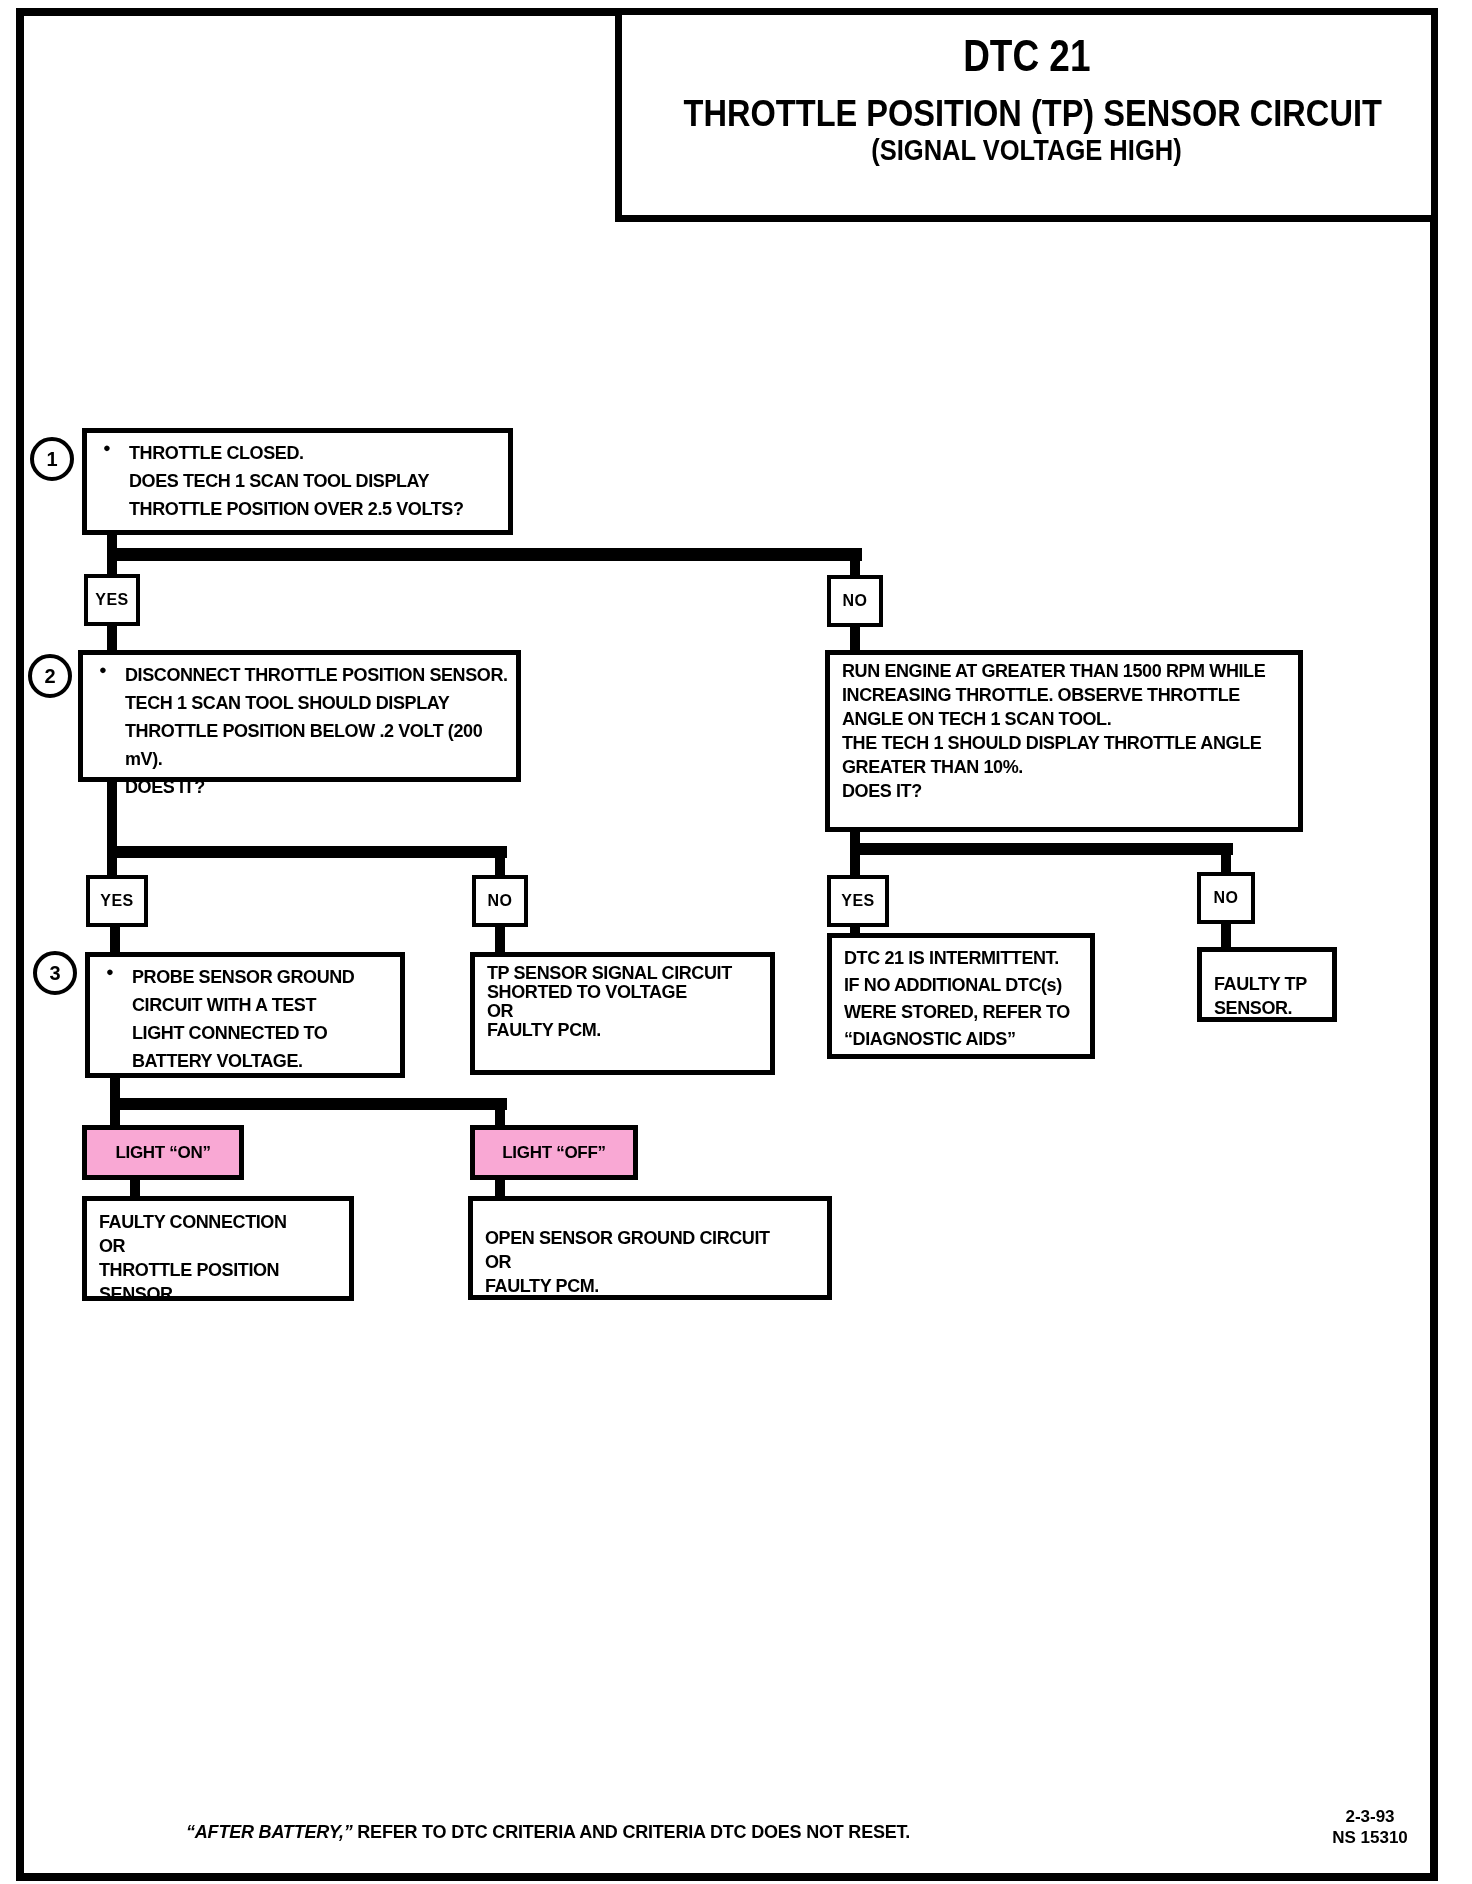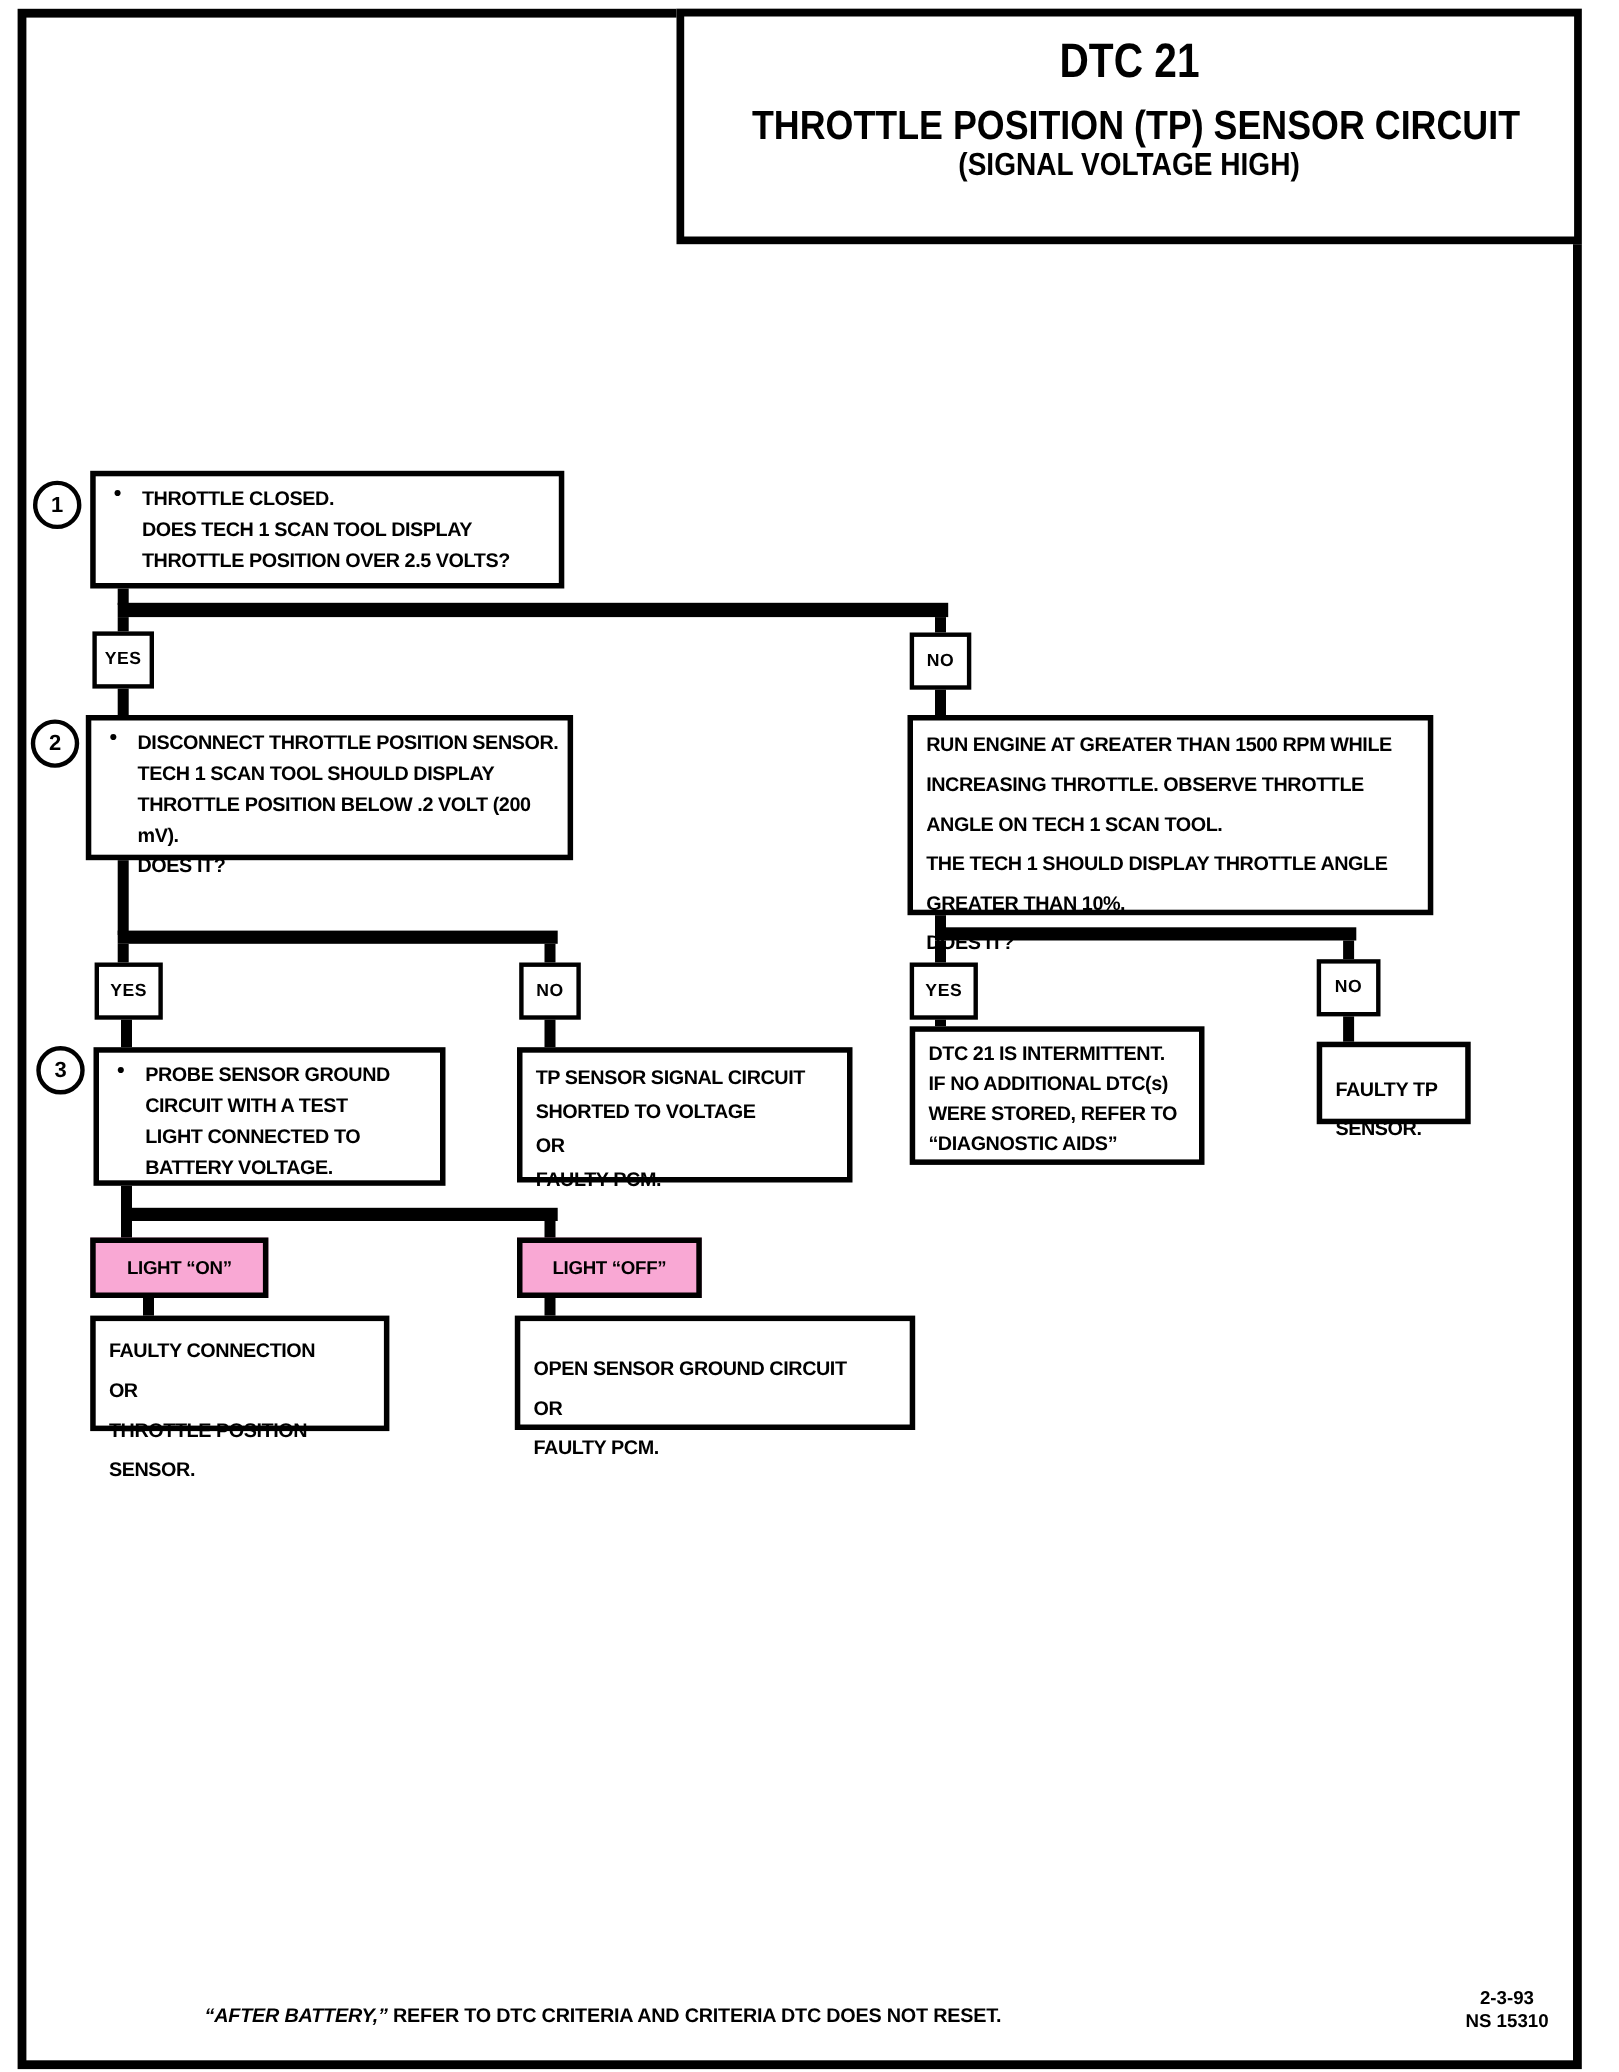--- a/index.html
+++ b/index.html
@@ -24,21 +24,21 @@
   
   .node { border:5px solid #000; background:#fff; }
   .tag  { border:4px solid #000; background:#fff; display:flex; align-items:center; justify-content:center;
           font-size:16px; font-weight:700; letter-spacing:.5px; }
   .circle { width:44px; height:44px; border:4px solid #000; border-radius:50%; background:#fff;
             display:flex; align-items:center; justify-content:center; font-size:20px; font-weight:700; }
   .step { display:flex; }
   .bullet { width:26px; margin-left:16px; padding-top:7px; font-size:13px; flex:none; }
   .btext { flex:1; padding-top:6px; font-size:18px; font-weight:700; line-height:28px;
            letter-spacing:-.4px; white-space:pre-line; }
-  .plain { padding:7px 12px; font-size:18px; font-weight:700; line-height:36px;
+  .plain { padding:7px 12px; font-size:18px; font-weight:700; line-height:24px;
            letter-spacing:-.4px; white-space:pre-line; }
   .lightbox { border:5px solid #000; background:#f9a8d4; display:flex; align-items:center; justify-content:center;
               font-size:17px; font-weight:700; letter-spacing:-.3px; }
   .line { background:#000; }
   
   .footer { left:186px; top:1822px; font-size:18px; font-weight:700; letter-spacing:-.2px; white-space:nowrap; }
   .footer .ital { font-style:italic; }
   .corner { left:1318px; top:1806px; width:104px; text-align:center; font-size:17px; font-weight:700;
             line-height:21px; white-space:pre-line; }
 </style>
@@ -135,21 +135,21 @@
 
 <div class="abs node step" style="left:85px;top:952px;width:320px;height:126px">
   <span class="bullet">●</span>
   <div class="btext">PROBE SENSOR GROUND
 CIRCUIT WITH A TEST
 LIGHT CONNECTED TO
 BATTERY VOLTAGE.</div>
 </div>
 
 <div class="abs node" style="left:470px;top:952px;width:305px;height:123px">
-  <div class="plain" style="line-height:31px">TP SENSOR SIGNAL CIRCUIT
+  <div class="plain" style="line-height:19px">TP SENSOR SIGNAL CIRCUIT
 SHORTED TO VOLTAGE
 OR
 FAULTY PCM.</div>
 </div>
 
 <div class="abs node" style="left:827px;top:933px;width:268px;height:126px">
   <div class="plain" style="line-height:27px">DTC 21 IS INTERMITTENT.
 IF NO ADDITIONAL DTC(s)
 WERE STORED, REFER TO
 “DIAGNOSTIC AIDS”</div>

